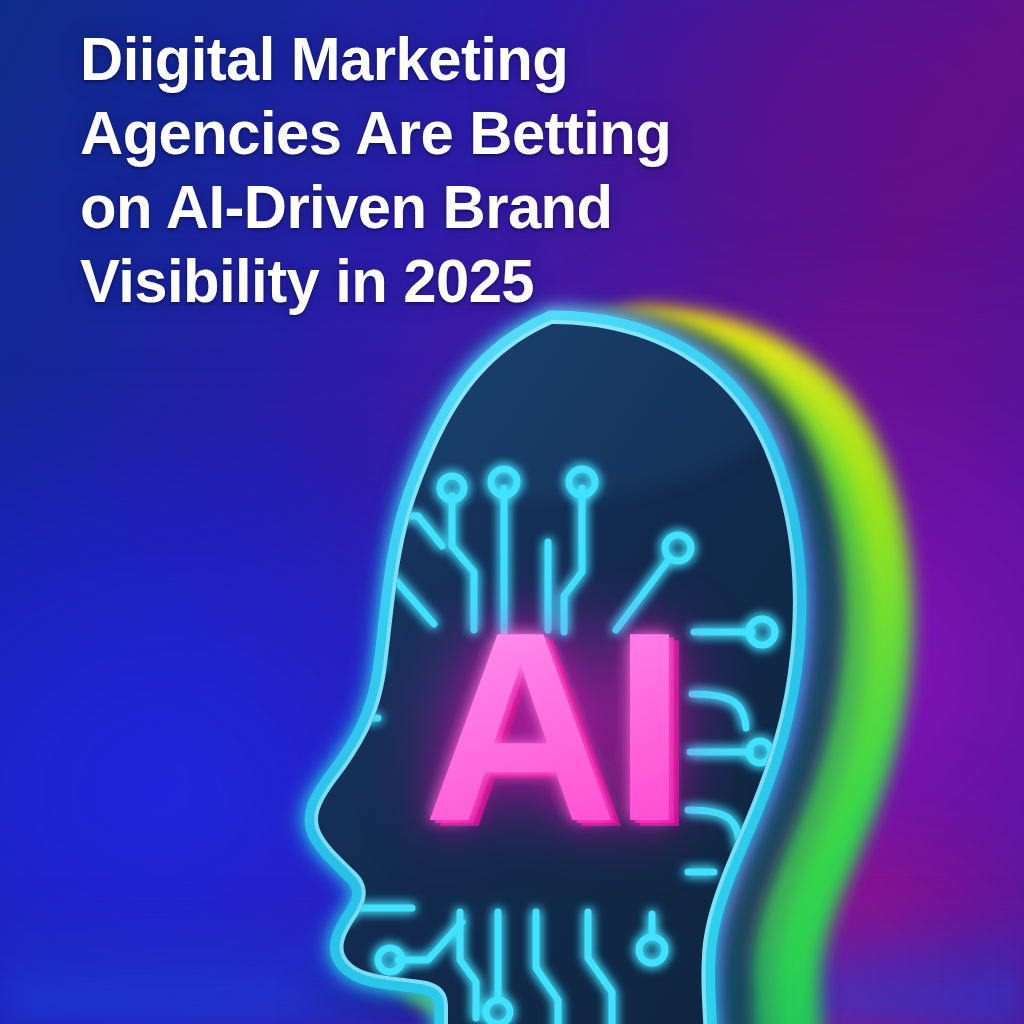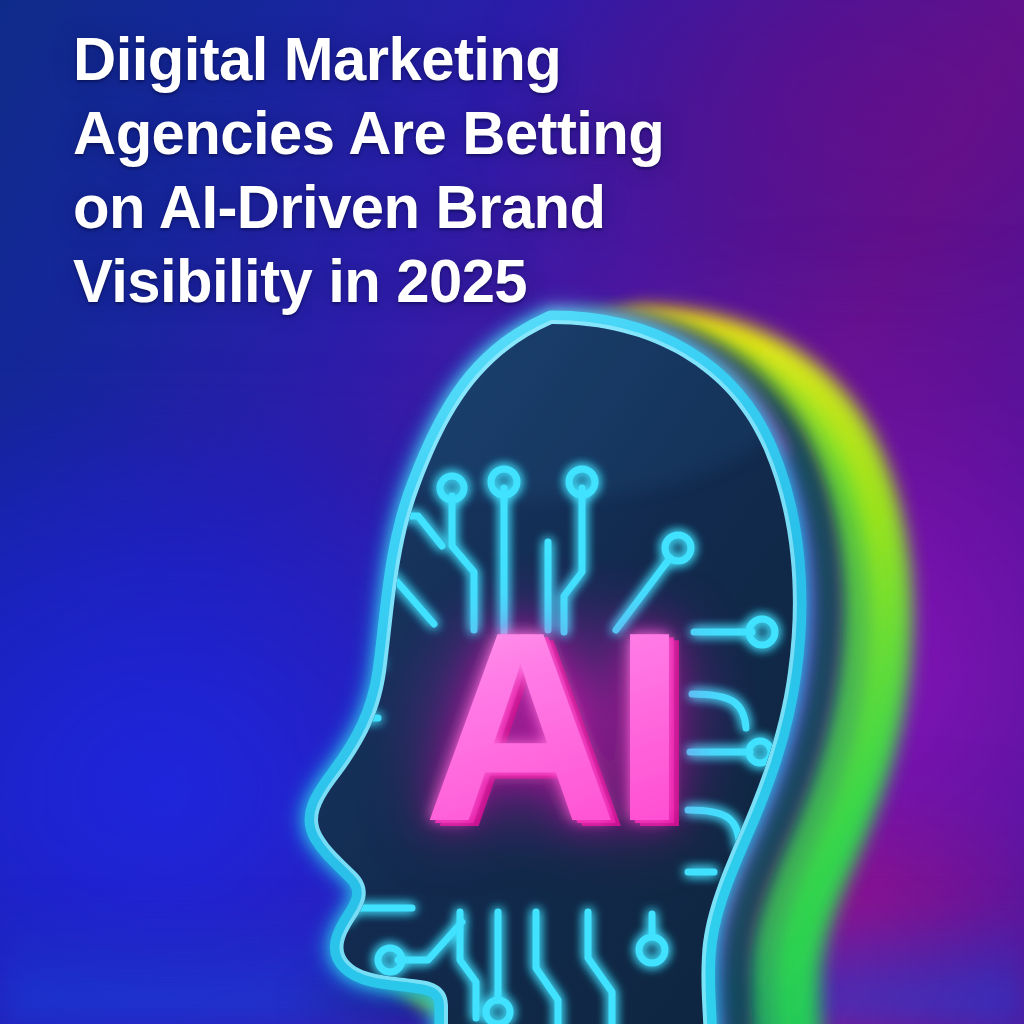--- a/index.html
+++ b/index.html
@@ -98,21 +98,21 @@
     background-image:
       repeating-linear-gradient(0deg, rgba(255,255,255,.5) 0 1px, rgba(0,0,0,0) 1px 2px),
       repeating-linear-gradient(90deg, rgba(255,255,255,.4) 0 1px, rgba(0,0,0,0) 1px 2px);
     mix-blend-mode: overlay;
     pointer-events: none;
   }
 
   
   .headline {
     position: absolute;
-    left: 73px;
+    left: 80px;
     top: 22px;
     width: 700px;
     z-index: 40;
   }
   .headline .line {
     display: block;
     color: #ffffff;
     font-size: 62px;
     line-height: 74px;
     font-weight: 700;

